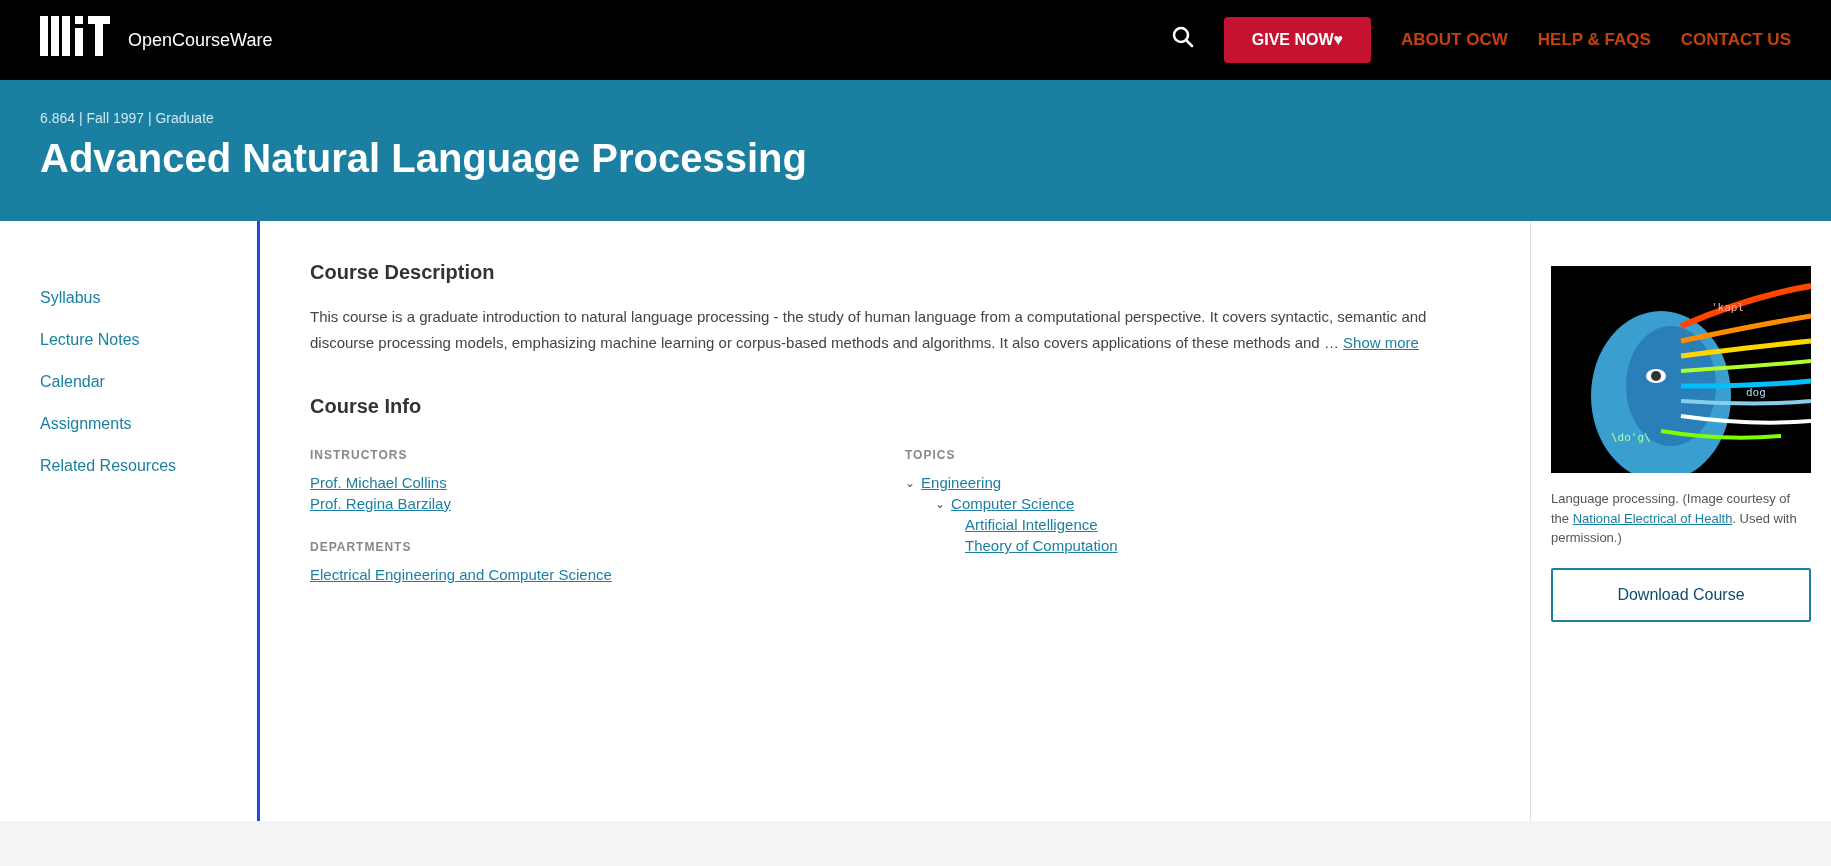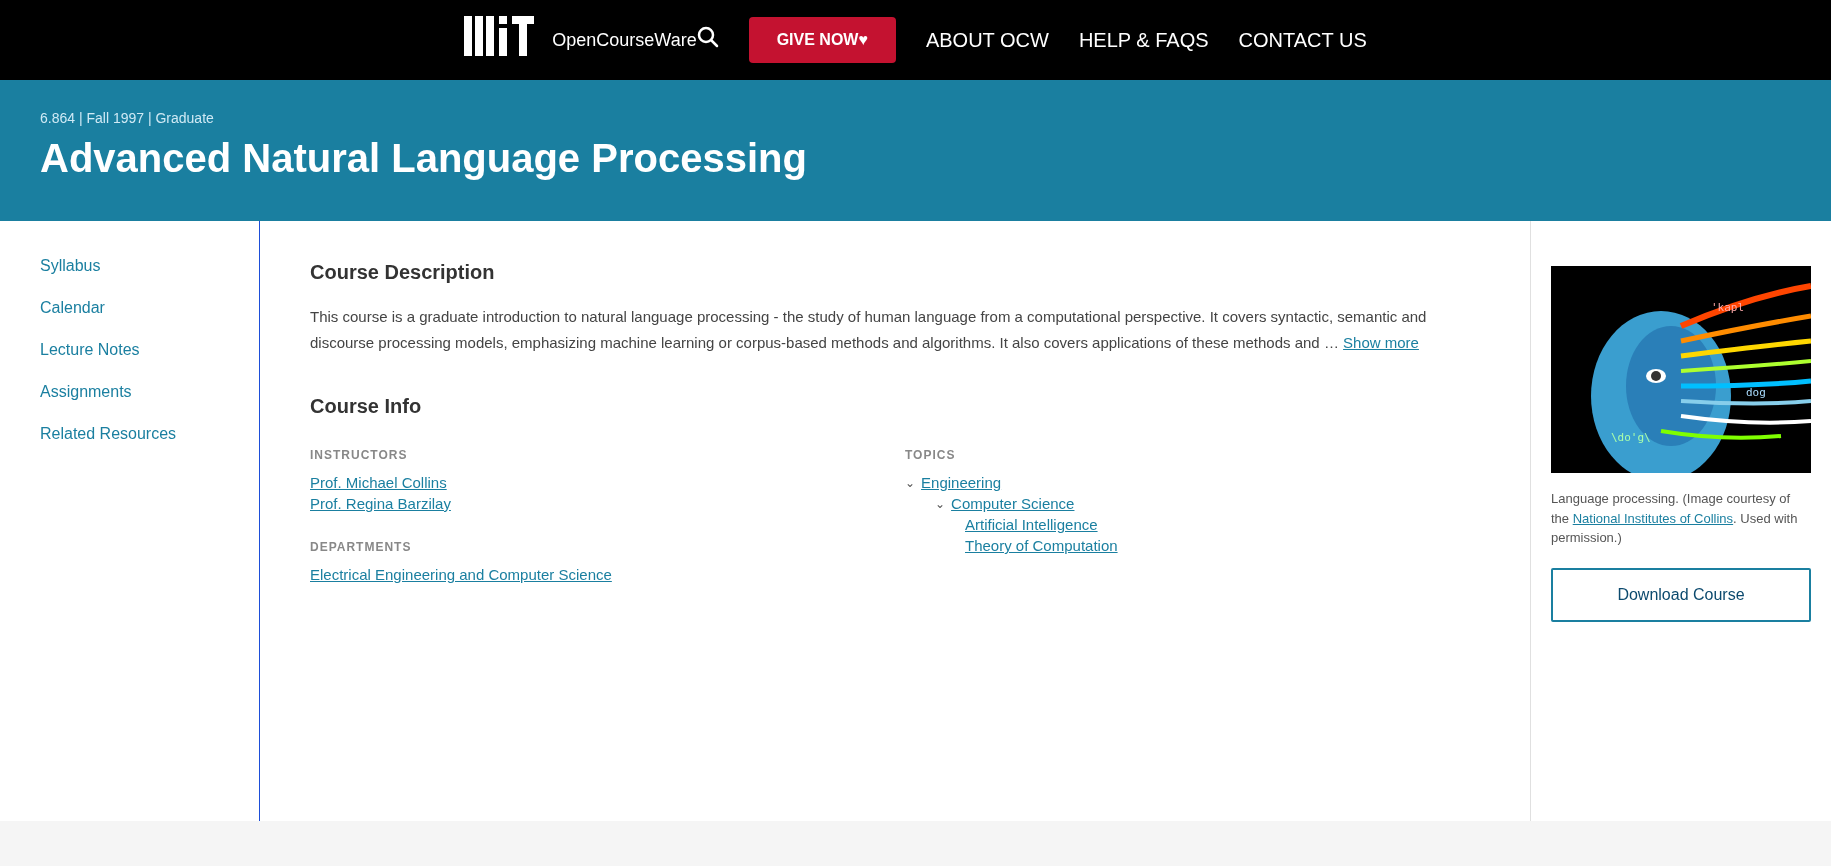--- a/index.html
+++ b/index.html
@@ -5,21 +5,21 @@
     * { margin: 0; padding: 0; box-sizing: border-box; }
     body { font-family: Arial, sans-serif; background: #f5f5f5; color: #333; }
 
     
     .header {
       background: #000;
       display: flex;
       align-items: center;
       padding: 0 40px;
       height: 80px;
-      justify-content: center;
+      justify-content: space-between;
     }
     .header-left {
       display: flex;
       align-items: center;
       gap: 12px;
     }
     .mit-logo {
       display: flex;
       align-items: center;
     }
@@ -52,24 +52,24 @@
       border: none;
       padding: 14px 28px;
       font-size: 16px;
       font-weight: bold;
       cursor: pointer;
       border-radius: 4px;
       display: flex;
       align-items: center;
     }
     .nav-link {
-      color: #ffffff;
+      color: #c2410c;
       text-decoration: none;
-      font-size: 20px;
-      font-weight: 400;
+      font-size: 17px;
+      font-weight: 700;
       cursor: pointer;
     }
 
     
     .hero {
       background: #1a7fa0;
       padding: 30px 40px 40px;
     }
     .hero-meta {
       color: #d0eaf5;
@@ -88,22 +88,22 @@
       background: #f5f5f5;
       padding: 0;
       min-height: 600px;
     }
 
     
     .sidebar {
       width: 260px;
       min-width: 260px;
       background: #fff;
-      border-right: 1px solid #1d4ed8;
-      padding: 24px 0;
+      border-right: 3px solid #1d4ed8;
+      padding: 56px 0;
     }
     .sidebar-nav {
       list-style: none;
     }
     .sidebar-nav li {
       padding: 12px 40px;
       font-size: 16px;
       color: #1a7fa0;
       cursor: pointer;
     }
@@ -273,22 +273,22 @@
 <div class="hero">
   <div class="hero-meta">6.864 | Fall 1997 | Graduate</div>
   <h1 class="hero-title">Advanced Natural Language Processing</h1>
 </div>
 
 <div class="main-container">
 
   <nav class="sidebar">
     <ul class="sidebar-nav">
       <li>Syllabus</li>
+      <li>Lecture Notes</li>
       <li>Calendar</li>
-      <li>Lecture Notes</li>
       <li>Assignments</li>
       <li>Related Resources</li>
     </ul>
   </nav>
 
   <div class="content">
 
     <h2 class="section-title">Course Description</h2>
     <p class="course-desc-text">
       <span>This course is a graduate introduction to natural language processing - the study of human language from a computational perspective. It covers syntactic, semantic and discourse processing models, emphasizing machine learning or corpus-based methods and algorithms. It also covers applications of these methods and …</span>
@@ -366,20 +366,20 @@
         <ellipse cx="105" cy="110" rx="5" ry="5" fill="#333"></ellipse>
 
         <text x="160" y="45" fill="#ffaaaa" font-size="11" font-family="monospace">'kapl</text>
         <text x="60" y="175" fill="#aaffaa" font-size="11" font-family="monospace">\do'g\</text>
         <text x="195" y="130" fill="#aaddff" font-size="11" font-family="monospace">dog</text>
       </svg>
     </div>
 
     <p class="image-caption">
       Language processing. (Image courtesy of the
-      <a class="image-caption-link">National Institutes of Collins</a>.
+      <a class="image-caption-link">National Electrical of Health</a>.
       Used with permission.)
     </p>
 
     <button class="download-btn">Download Course</button>
   </div>
 
 </div>
 
 </body></html>

